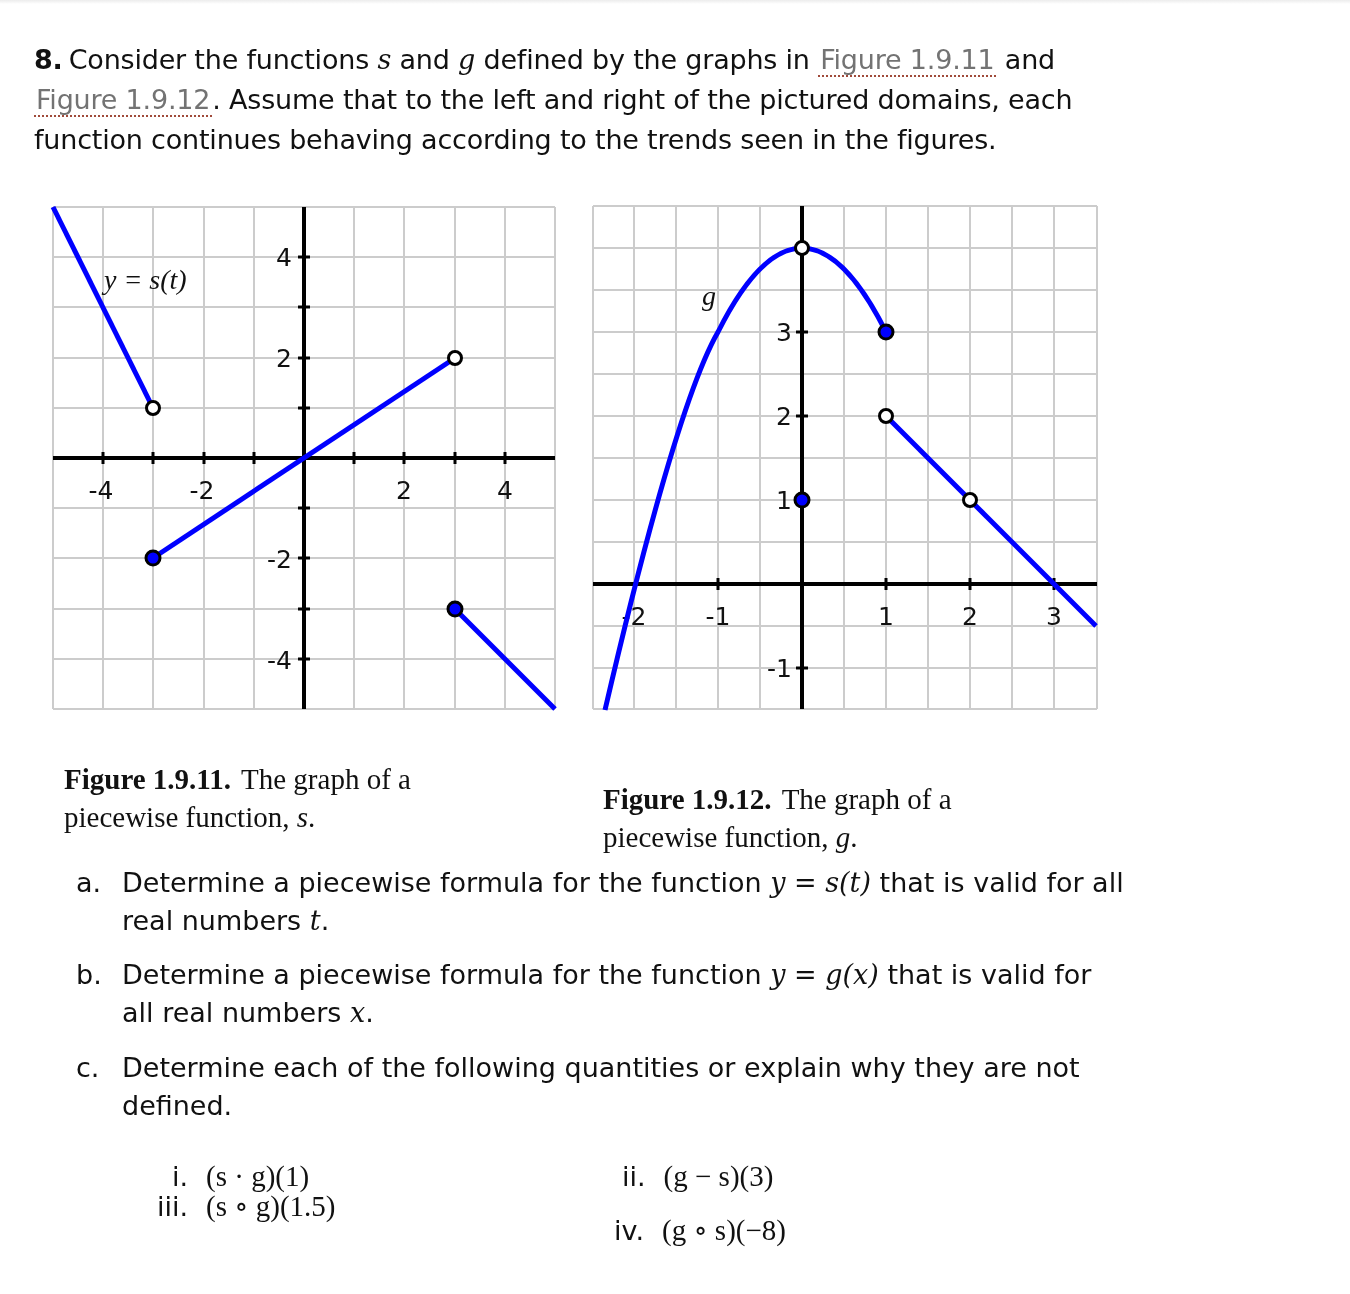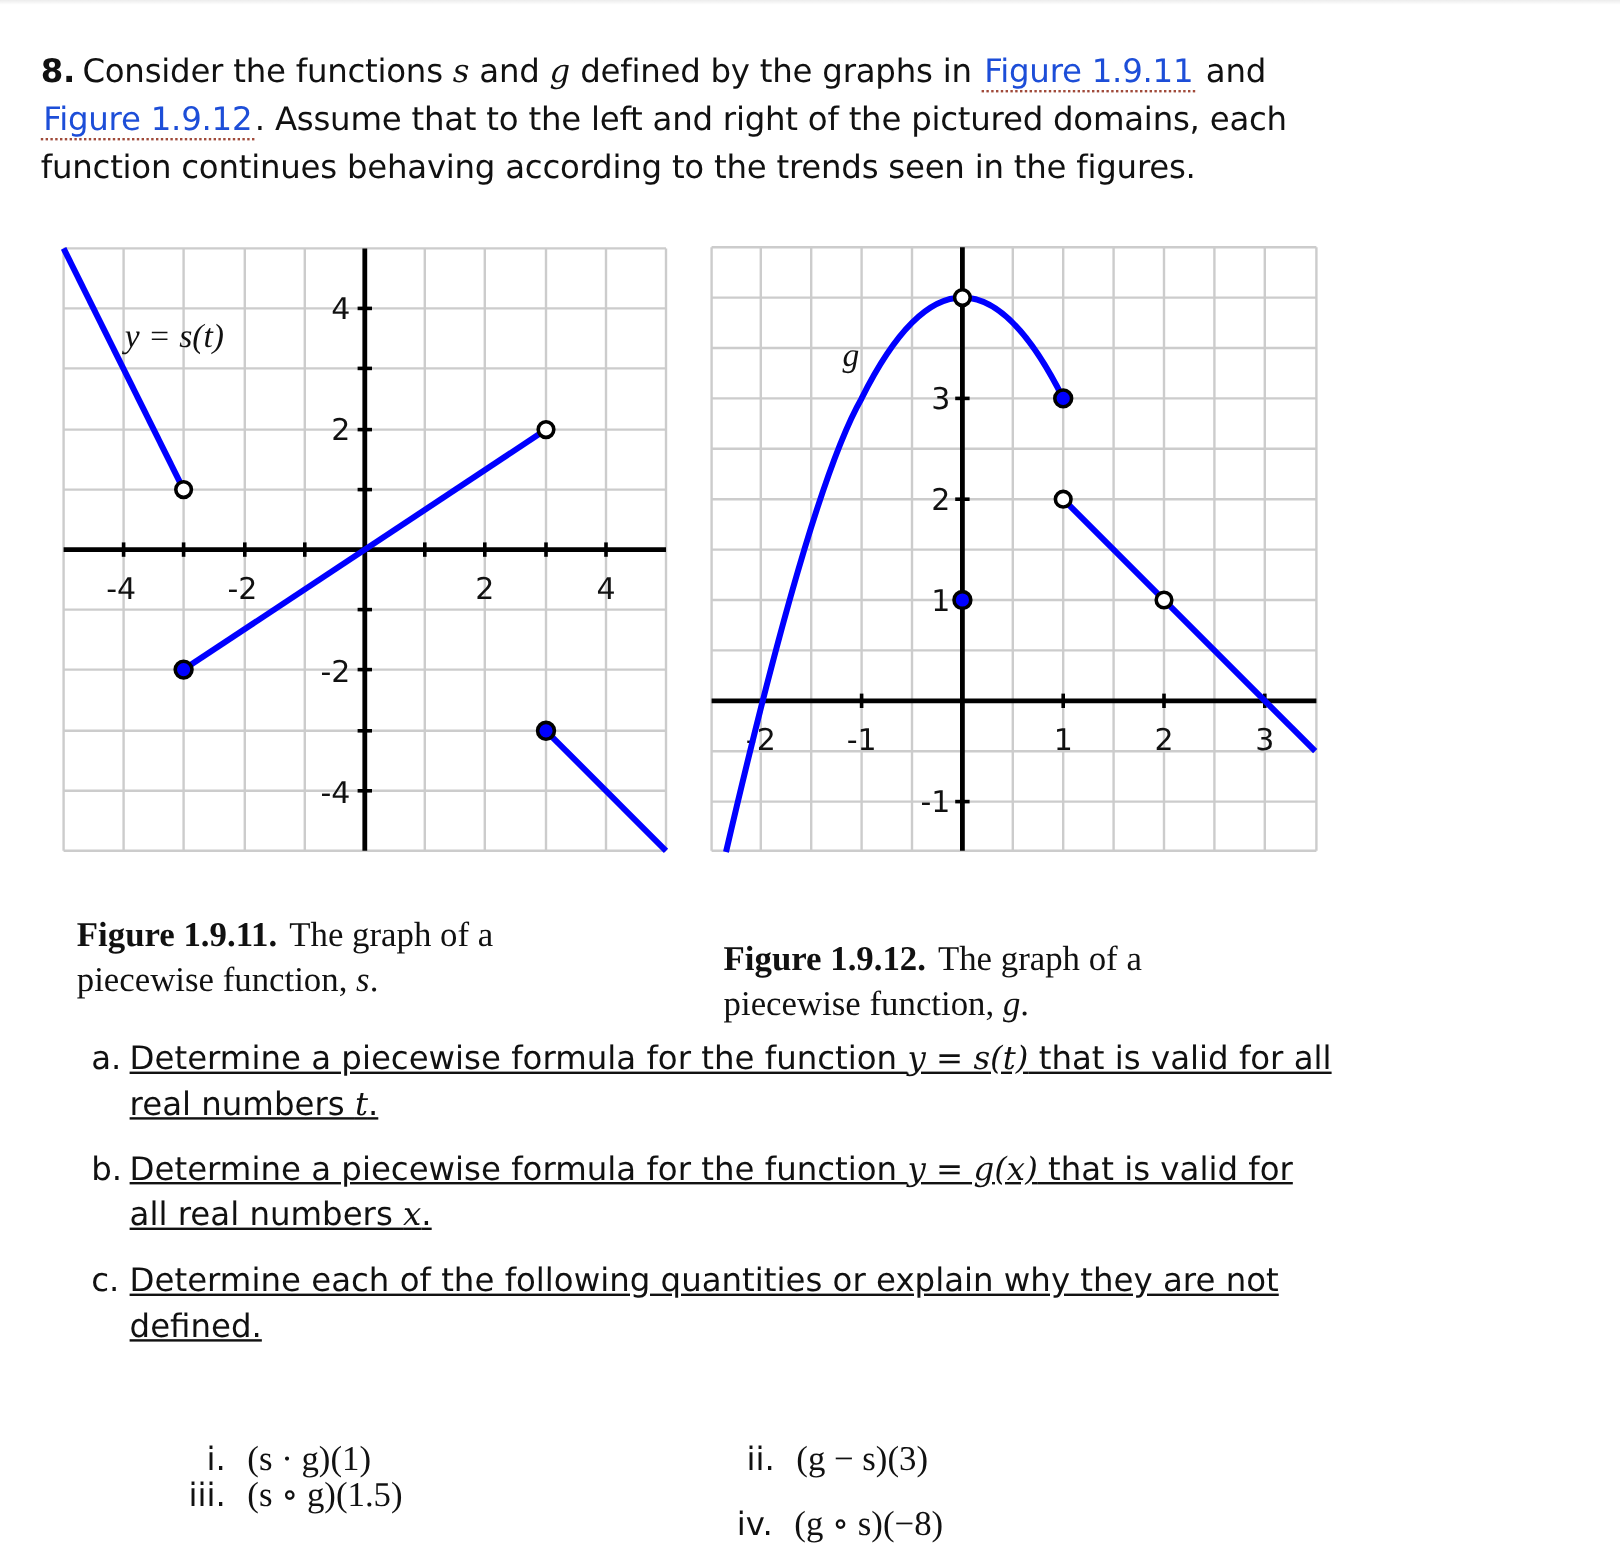--- a/index.html
+++ b/index.html
@@ -1,28 +1,28 @@
 <!DOCTYPE html>
 <html><head>
 <meta charset="utf-8">
 <style>
   html, body { margin:0; padding:0; background:#ffffff; }
   body { width:1350px; height:1294px; position:relative; overflow:hidden; font-family:"DejaVu Sans", "Liberation Sans", sans-serif; color:#111; }
   .topline { position:absolute; left:0; top:0; width:1350px; height:4px; background:linear-gradient(#ececec,#ffffff); }
   .problem { position:absolute; left:34px; top:40px; width:1060px; font-size:27px; line-height:40px; letter-spacing:-0.2px; }
   .problem .num { font-weight:bold; margin-right:6px; }
-  .xref { color:#1d4ed8; text-decoration:none; border-bottom:2px dotted #a04a3a; padding:0 2px; }
+  .xref { color:#737373; text-decoration:none; border-bottom:2px dotted #a04a3a; padding:0 2px; }
   .mi { font-family:"DejaVu Serif", "Liberation Serif", serif; font-style:italic; }
   .fig { position:absolute; }
   .caption { position:absolute; font-family:"Liberation Serif", "DejaVu Serif", serif; font-size:29px; line-height:38px; }
   .caption b { font-weight:bold; margin-right:10px; }
   .task { position:absolute; left:76px; width:1050px; font-size:27px; line-height:38px; }
   .task .lbl { position:absolute; left:0; top:0; }
-  .task .txt { margin-left:32px;text-decoration:underline; }
-  .sub { position:absolute; font-size:27px; line-height:38px;margin-top:40px; }
+  .task .txt { margin-left:46px; }
+  .sub { position:absolute; font-size:27px; line-height:38px; }
   .sub .expr { font-family:"Liberation Serif", "DejaVu Serif", serif; font-size:29px; margin-left:18px; }
   svg text { font-family:"DejaVu Sans", "Liberation Sans", sans-serif; }
 </style>
 </head>
 <body>
 
 <div class="topline"></div>
 
 <div class="problem">
   <span class="num">8.</span><span>Consider the functions </span><span class="mi">s</span><span> and </span><span class="mi">g</span><span> defined by the graphs in </span><a class="xref">Figure 1.9.11</a><span> and</span><br><a class="xref">Figure 1.9.12</a><span>. Assume that to the left and right of the pictured domains, each function continues behaving according to the trends seen in the figures.</span>

